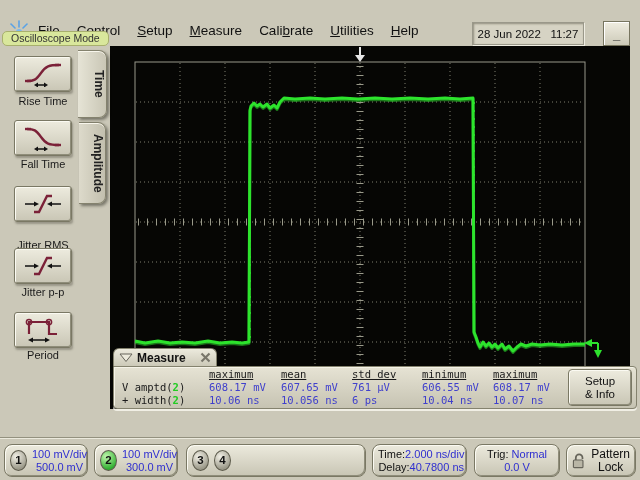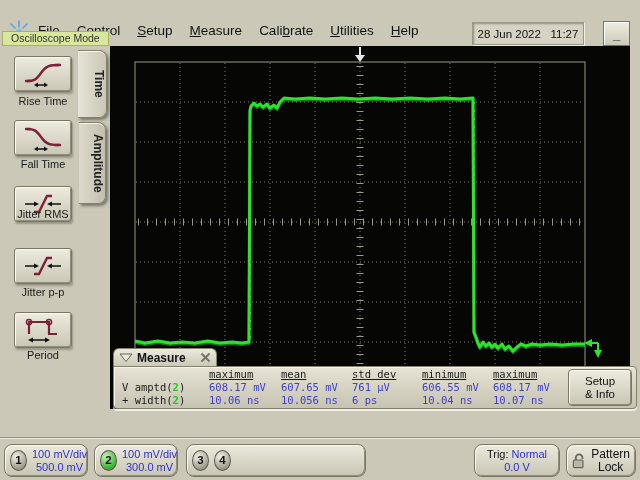--- a/index.html
+++ b/index.html
@@ -15,21 +15,21 @@
   .mi .hot { text-decoration:underline; }
   .datetime { position:absolute; left:472px; top:6px; width:112px; height:23px;
     background:#d6d3c4; border:1px solid #9a988a;
     box-shadow:inset 1px 1px 2px rgba(80,78,60,.5), 1px 1px 0 #efede2;
     font-size:11.5px; color:#111; display:flex; align-items:center; justify-content:center; white-space:pre; }
   .minbtn { position:absolute; left:603px; top:5px; width:27px; height:25px;
     background:linear-gradient(180deg,#efede0,#ccc9b8); border:1px solid #77755f;
     box-shadow:inset 1px 1px 0 #fff; font-size:13px; font-weight:bold; color:#222;
     display:flex; align-items:flex-end; justify-content:center; padding-bottom:3px; }
   .mode-pill { position:absolute; left:2px; top:31px; height:15px; padding:0 8px;
-    background:#d9e79c; border:1px solid #a8b06e; border-radius:0;
+    background:#d9e79c; border:1px solid #a8b06e; border-radius:5px;
     font-size:10.5px; color:#333; line-height:13px; white-space:nowrap; }
 
   
   .sidebar { position:absolute; left:0; top:46px; width:110px; height:363px; }
   .icon-btn { position:absolute; left:14px; width:58px; height:36px;
     background:linear-gradient(180deg,#edebde,#c9c6b5); border:1px solid #7a7864; border-radius:3px;
     box-shadow:inset 1px 1px 0 #fbfaf2, inset -1px -1px 0 #8f8d7a, 1px 2px 2px rgba(60,58,45,.35);
     display:flex; align-items:center; justify-content:center; }
   .side-label { position:absolute; left:4px; width:78px; text-align:center; font-size:11px; color:#1a1a1a; }
   .more-btn { position:absolute; left:6px; top:329px; width:74px; height:31px;
@@ -191,21 +191,21 @@
 
     <button class="icon-btn" style="top:140px">
       <svg width="40" height="26" viewBox="0 0 40 26">
         <path d="M11 21 H16 L24 5 H29" fill="none" stroke="#7b2138" stroke-width="2.4"></path>
         <line x1="2" y1="13" x2="12" y2="13" stroke="#111" stroke-width="1.5"></line>
           <polygon points="16,13 11,10.5 11,15.5" fill="#111"></polygon>
         <line x1="38" y1="13" x2="28" y2="13" stroke="#111" stroke-width="1.5"></line>
           <polygon points="24,13 29,10.5 29,15.5" fill="#111"></polygon>
       </svg>
     </button>
-    <div class="side-label" style="top:162px">Jitter RMS</div>
+    <div class="side-label" style="top:193px">Jitter RMS</div>
 
     <button class="icon-btn" style="top:202px">
       <svg width="40" height="26" viewBox="0 0 40 26">
         <path d="M11 21 H16 L24 5 H29" fill="none" stroke="#7b2138" stroke-width="2.4"></path>
         <line x1="2" y1="13" x2="12" y2="13" stroke="#111" stroke-width="1.5"></line>
           <polygon points="16,13 11,10.5 11,15.5" fill="#111"></polygon>
         <line x1="38" y1="13" x2="28" y2="13" stroke="#111" stroke-width="1.5"></line>
           <polygon points="24,13 29,10.5 29,15.5" fill="#111"></polygon>
       </svg>
     </button>
@@ -277,20 +277,24 @@
     </button>
     <button class="sbtn" style="left:94px;width:84px">
       <span class="badge green">2</span>
       <span class="lines"><span class="blue">100 mV/div</span><br>
       <span class="blue">300.0 mV</span></span>
     </button>
     <button class="sbtn" style="left:186px;width:180px">
       <span class="badge">3</span>
       <span class="badge">4</span>
     </button>
+    <button class="sbtn" style="left:372px;width:95px">
+      <span class="lines"><span class="blk">Time:</span><span class="blue">2.000 ns/div</span><br>
+      <span class="blk">Delay:</span><span class="blue">40.7800 ns</span></span>
+    </button>
     <button class="sbtn" style="left:474px;width:86px">
       <span class="lines center"><span class="blk">Trig:</span> <span class="blue">Normal</span><br>
       <span class="blue">0.0 V</span></span>
     </button>
     <button class="sbtn" style="left:566px;width:70px">
       <svg width="15" height="18" viewBox="0 0 15 18">
         <path d="M4 8 V5.5 a3.5 3.5 0 0 1 7 0 V7" fill="none" stroke="#66645a" stroke-width="1.8"></path>
         <rect x="1.5" y="8" width="10" height="8" rx="1" fill="#b9b6a6" stroke="#66645a" stroke-width="1.2"></rect>
       </svg>
       <span class="lines blk" style="font-size:12px"><span>Pattern</span><br>

